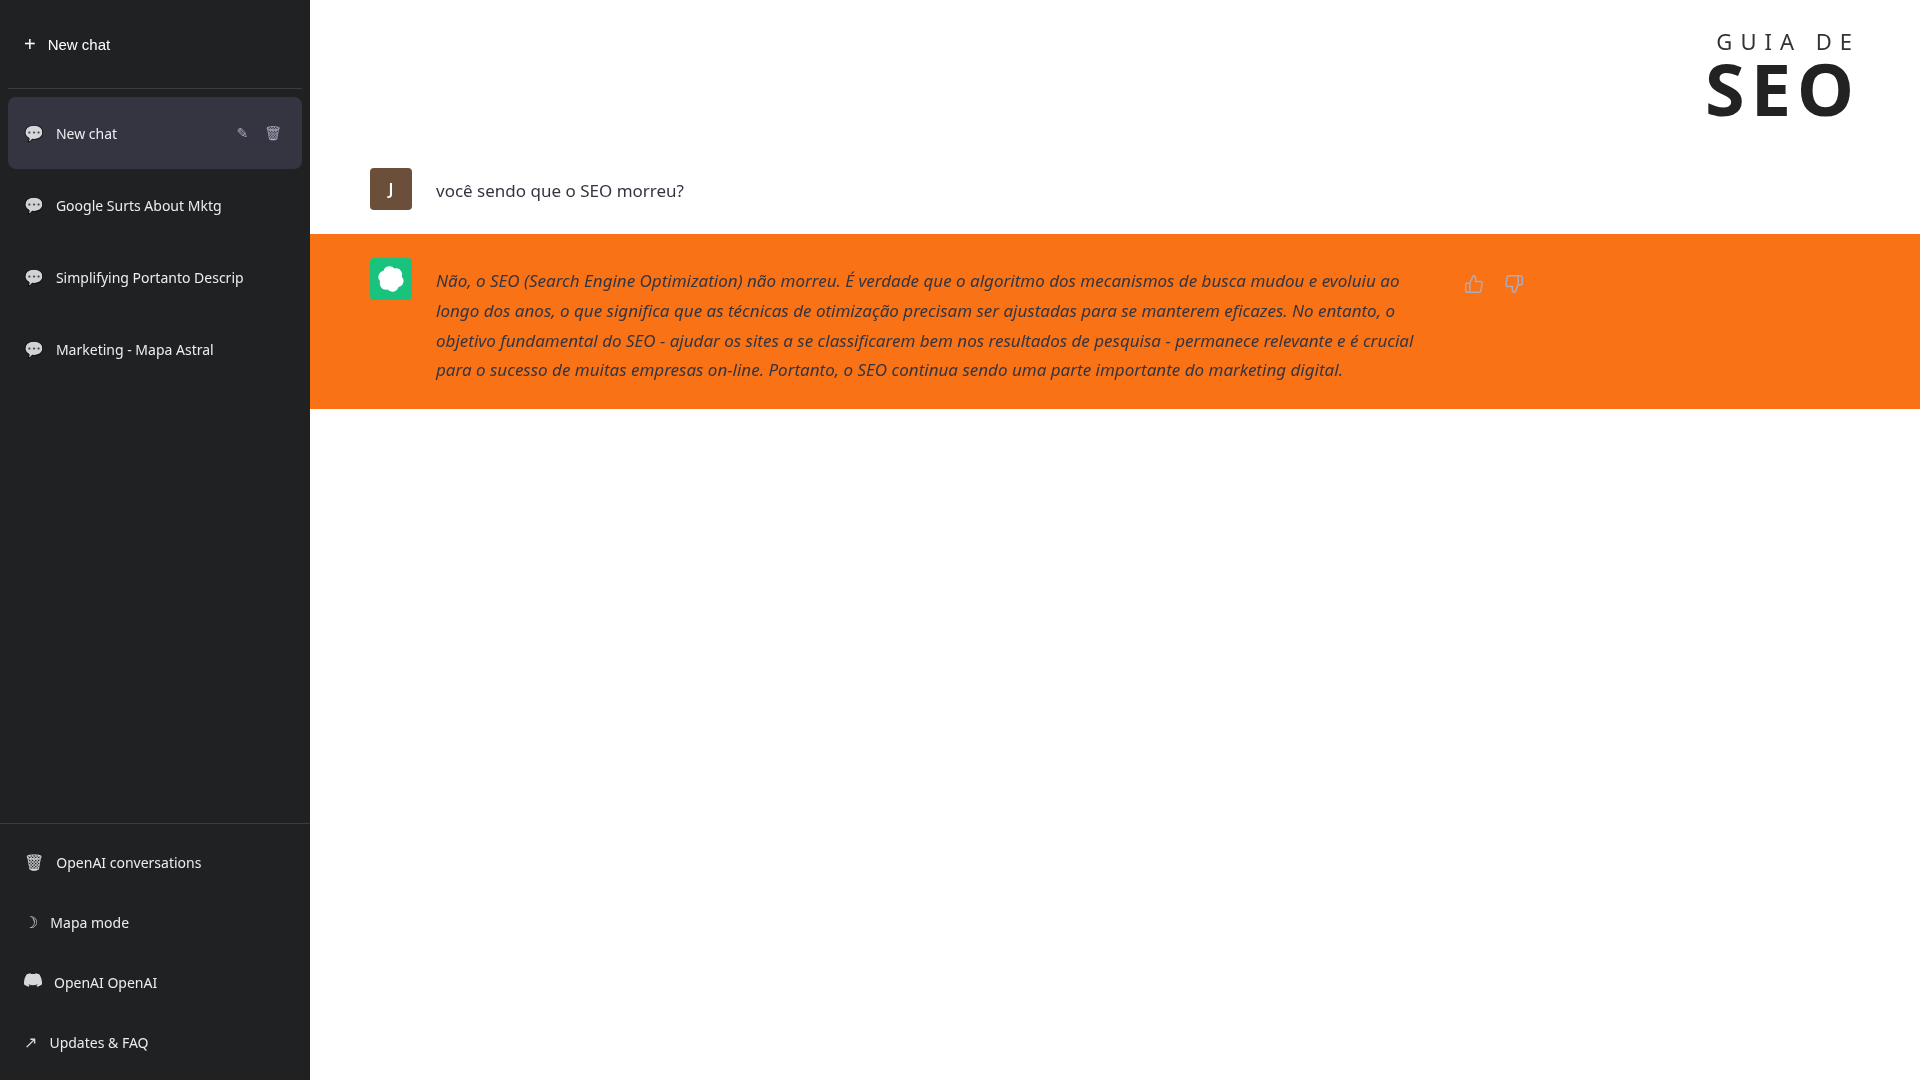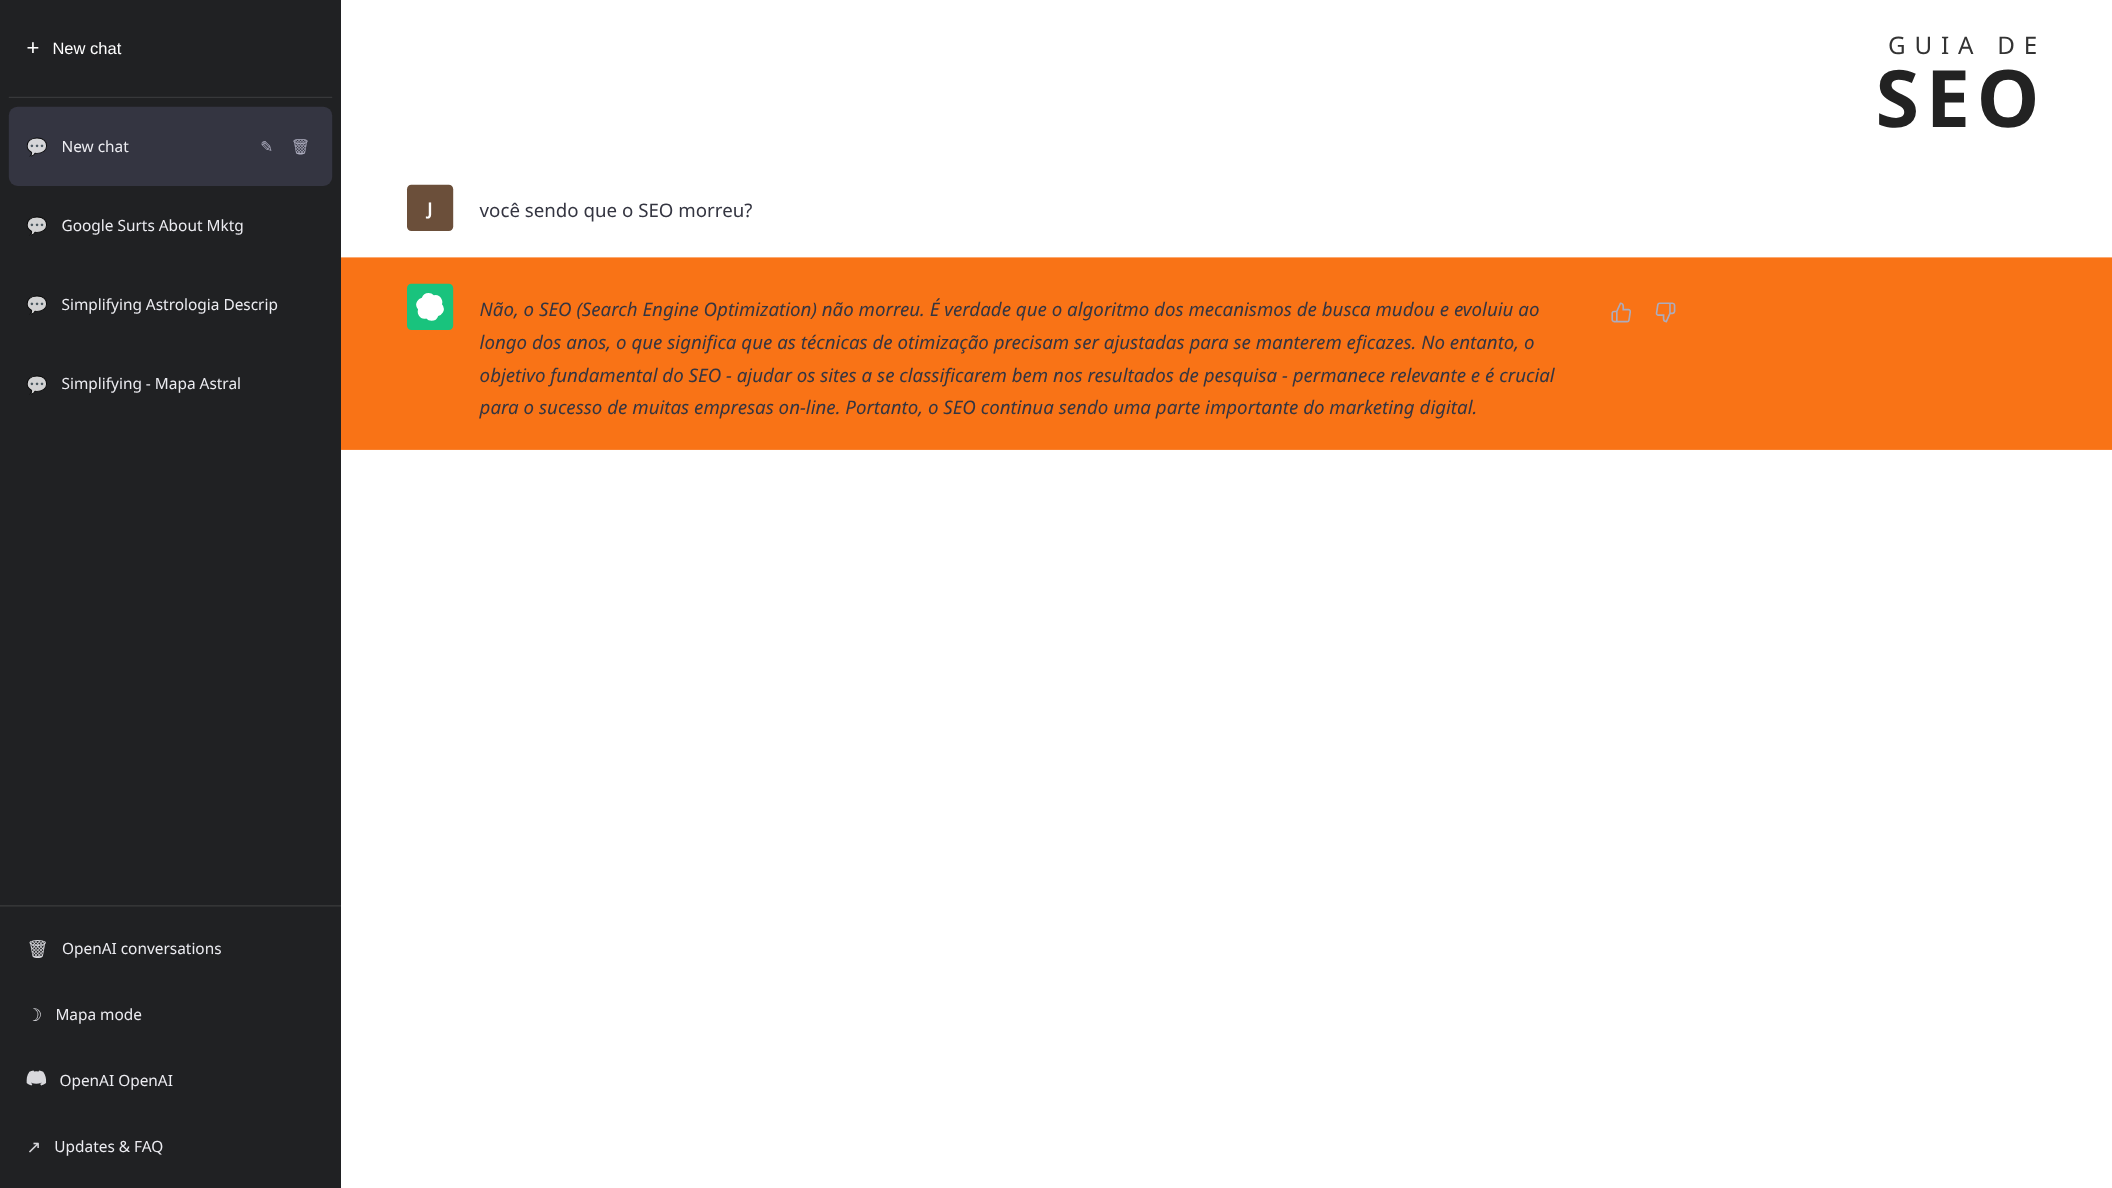--- a/index.html
+++ b/index.html
@@ -271,25 +271,25 @@
         <button class="chat-action-btn" title="Delete">🗑</button>
       </div>
     </div>
 
     <div class="chat-item">
       <span class="chat-icon">💬</span>
       <span class="chat-label">Google Surts About Mktg</span>
     </div>
     <div class="chat-item">
       <span class="chat-icon">💬</span>
-      <span class="chat-label">Simplifying Astrologia Descrip</span>
+      <span class="chat-label">Simplifying Portanto Descrip</span>
     </div>
     <div class="chat-item">
       <span class="chat-icon">💬</span>
-      <span class="chat-label">Simplifying - Mapa Astral</span>
+      <span class="chat-label">Marketing - Mapa Astral</span>
     </div>
   </div>
 
   <div class="sidebar-bottom">
     <div class="sidebar-bottom-item">
       <span class="item-icon">🗑</span>
       <span>OpenAI conversations</span>
     </div>
     <div class="sidebar-bottom-item">
       <span class="item-icon">☽</span>

